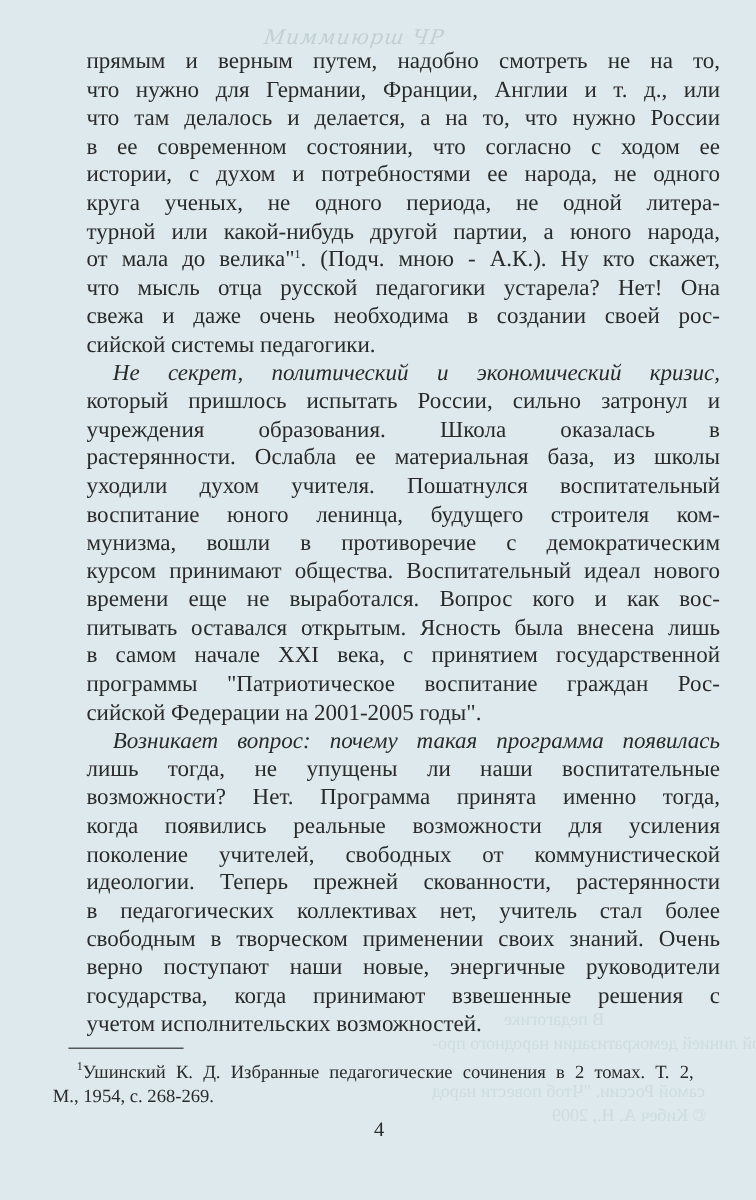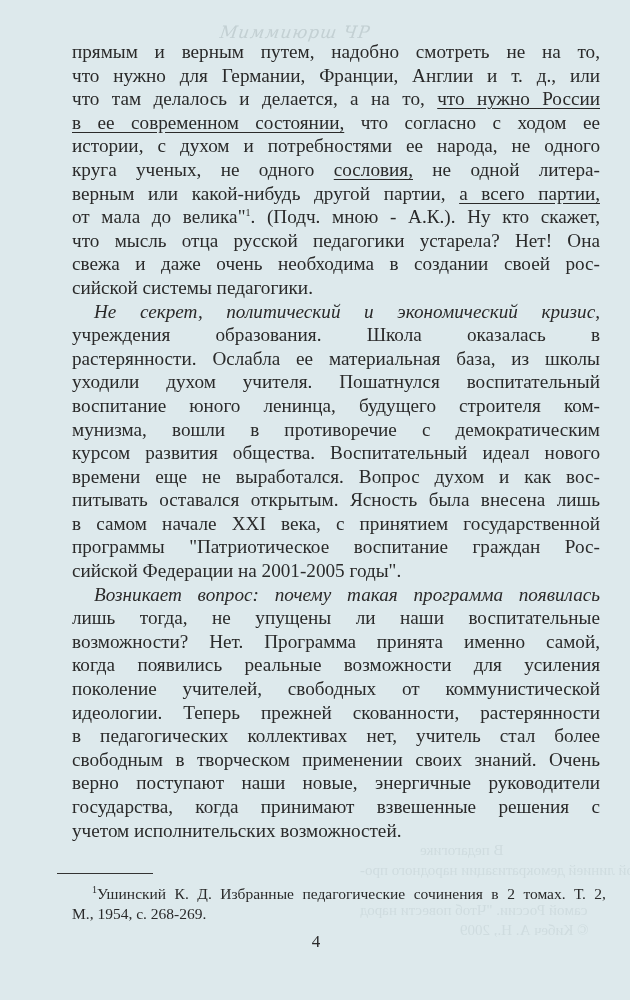--- a/index.html
+++ b/index.html
@@ -49,34 +49,34 @@
       text-align: justify;
       text-align-last: justify;
     }
     .body-line.last {
       text-align-last: left;
     }
     .body-line.indent {
       padding-left: 22px;
       font-style: italic;
     }
-    .u { text-decoration: underline; text-underline-offset: 3px; }
+    .u { text-underline-offset: 3px; }
     .i { }
     sup { font-size: 10px; line-height: 0; vertical-align: super; }
     .footnote-rule {
       position: absolute;
       left: 57px;
       top: 873px;
       width: 96px;
       height: 1.3px;
       background: #333;
     }
     .footnote {
       position: absolute;
-      left: 72px;
+      left: 44px;
       top: 884px;
       width: 534px;
       font-size: 15.5px;
       line-height: 20px;
     }
     .footnote .fn-line {
       white-space: nowrap;
       text-align: justify;
       text-align-last: justify;
     }
@@ -100,41 +100,42 @@
 <div class="bleed" style="left:360px; top:862px;">стержневой линией демократизации народного про-</div>
 <div class="bleed" style="left:360px; top:902px;">самой России. "Чтоб повести народ</div>
 <div class="bleed" style="left:460px; top:922px;">© Кибеч А. Н., 2009</div>
 
 <div class="page" id="page">
     <div class="body-line"><span>прямым и верным путем, надобно смотреть не на то,</span></div>
     <div class="body-line"><span>что нужно для Германии, Франции, Англии и т. д., или</span></div>
     <div class="body-line"><span>что там делалось и делается, а на то, </span><span class="u">что нужно России</span></div>
     <div class="body-line"><span class="u">в ее современном состоянии,</span><span> что согласно с ходом ее</span></div>
     <div class="body-line"><span>истории, с духом и потребностями ее народа, не одного</span></div>
-    <div class="body-line"><span>круга ученых, не одного </span><span class="u">сословия,</span><span> не одной литера-</span></div>
-    <div class="body-line"><span>верным или какой-нибудь другой партии, </span><span class="u">а всего партии,</span></div>
+    <div class="body-line"><span>круга ученых, не одного </span><span class="u">периода,</span><span> не одной литера-</span></div>
+    <div class="body-line"><span>турной или какой-нибудь другой партии, </span><span class="u">а юного народа,</span></div>
     <div class="body-line"><span>от мала до велика"</span><sup>1</sup><span>. </span><span class="i">(Подч. мною - А.К.)</span><span>. Ну кто скажет,</span></div>
     <div class="body-line"><span>что мысль отца русской педагогики устарела? Нет! Она</span></div>
     <div class="body-line"><span>свежа и даже очень необходима в создании своей рос-</span></div>
     <div class="body-line last"><span>сийской системы педагогики.</span></div>
     <div class="body-line indent"><span>Не секрет, политический и экономический кризис,</span></div>
+    <div class="body-line"><span>который пришлось испытать России, сильно затронул и</span></div>
     <div class="body-line"><span>учреждения образования. Школа оказалась в</span></div>
     <div class="body-line"><span>растерянности. Ослабла ее материальная база, из школы</span></div>
     <div class="body-line"><span>уходили духом учителя. Пошатнулся воспитательный</span></div>
     <div class="body-line"><span>воспитание юного ленинца, будущего строителя ком-</span></div>
     <div class="body-line"><span>мунизма, вошли в противоречие с демократическим</span></div>
-    <div class="body-line"><span>курсом развития общества. Воспитательный идеал нового</span></div>
-    <div class="body-line"><span>времени еще не выработался. Вопрос духом и как вос-</span></div>
+    <div class="body-line"><span>курсом принимают общества. Воспитательный идеал нового</span></div>
+    <div class="body-line"><span>времени еще не выработался. Вопрос кого и как вос-</span></div>
     <div class="body-line"><span>питывать оставался открытым. Ясность была внесена лишь</span></div>
     <div class="body-line"><span>в самом начале XXI века, с принятием государственной</span></div>
     <div class="body-line"><span>программы "Патриотическое воспитание граждан Рос-</span></div>
     <div class="body-line last"><span>сийской Федерации на 2001-2005 годы".</span></div>
     <div class="body-line indent"><span>Возникает вопрос: почему такая программа появилась</span></div>
     <div class="body-line"><span>лишь тогда, не упущены ли наши воспитательные</span></div>
-    <div class="body-line"><span>возможности? Нет. Программа принята именно самой,</span></div>
+    <div class="body-line"><span>возможности? Нет. Программа принята именно тогда,</span></div>
     <div class="body-line"><span>когда появились реальные возможности для усиления</span></div>
     <div class="body-line"><span>поколение учителей, свободных от коммунистической</span></div>
     <div class="body-line"><span>идеологии. Теперь прежней скованности, растерянности</span></div>
     <div class="body-line"><span>в педагогических коллективах нет, учитель стал более</span></div>
     <div class="body-line"><span>свободным в творческом применении своих знаний. Очень</span></div>
     <div class="body-line"><span>верно поступают наши новые, энергичные руководители</span></div>
     <div class="body-line"><span>государства, когда принимают взвешенные решения с</span></div>
     <div class="body-line last"><span>учетом исполнительских возможностей.</span></div>
   </div>
 

